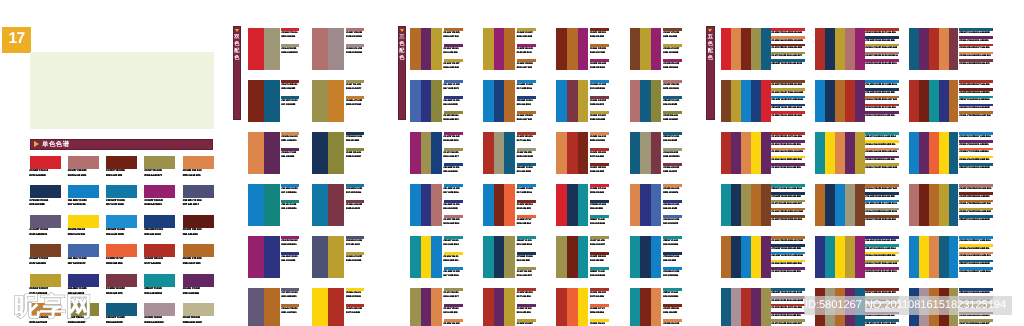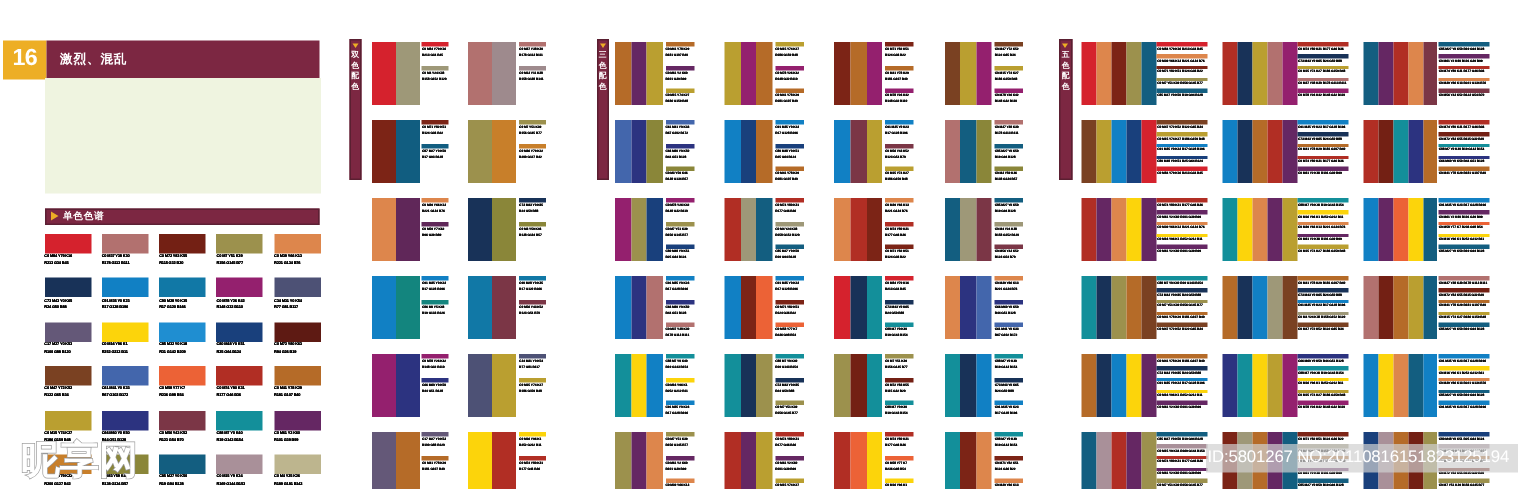--- a/index.html
+++ b/index.html
@@ -74,24 +74,21 @@
   .footbg{position:absolute;left:804px;top:296px;width:208px;height:19px;
           background:rgba(208,208,208,.70);}
 </style>
 </head>
 <body>
 
 <div class="page" id="page" style="--maroon: #7c2742; --orange: #edae25; --cream: #eff4e0;">
 
   <div class="left">
     <div class="hdr">
-      <div class="hdr-num">16</div>
-      <div class="hdr-bar">
-        <span class="hdr-title">激烈、混乱</span>
-      </div>
+      <div class="hdr-num">17</div>
     </div>
     <div class="cream"></div>
     <div class="monobar">
       <span class="tri"></span>
       <span class="monobar-label">单色色谱</span>
     </div>
     <div class="monogrid" id="monogrid">
         <div class="mono-cell">
           <div class="mono-sw" style="background: rgb(213, 34, 45);"></div>
           <div class="mono-lbl">C0 M84 Y79 K16</div>

